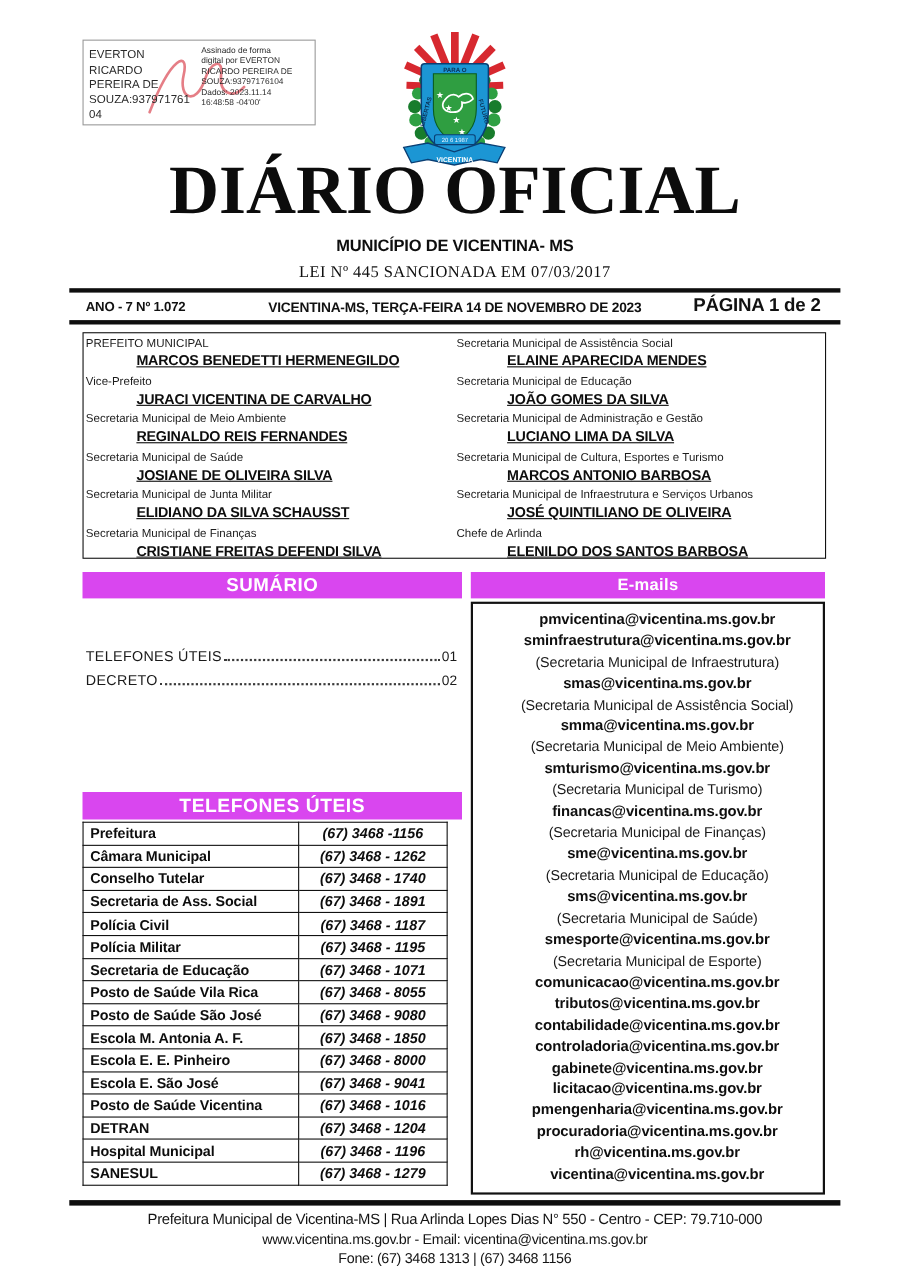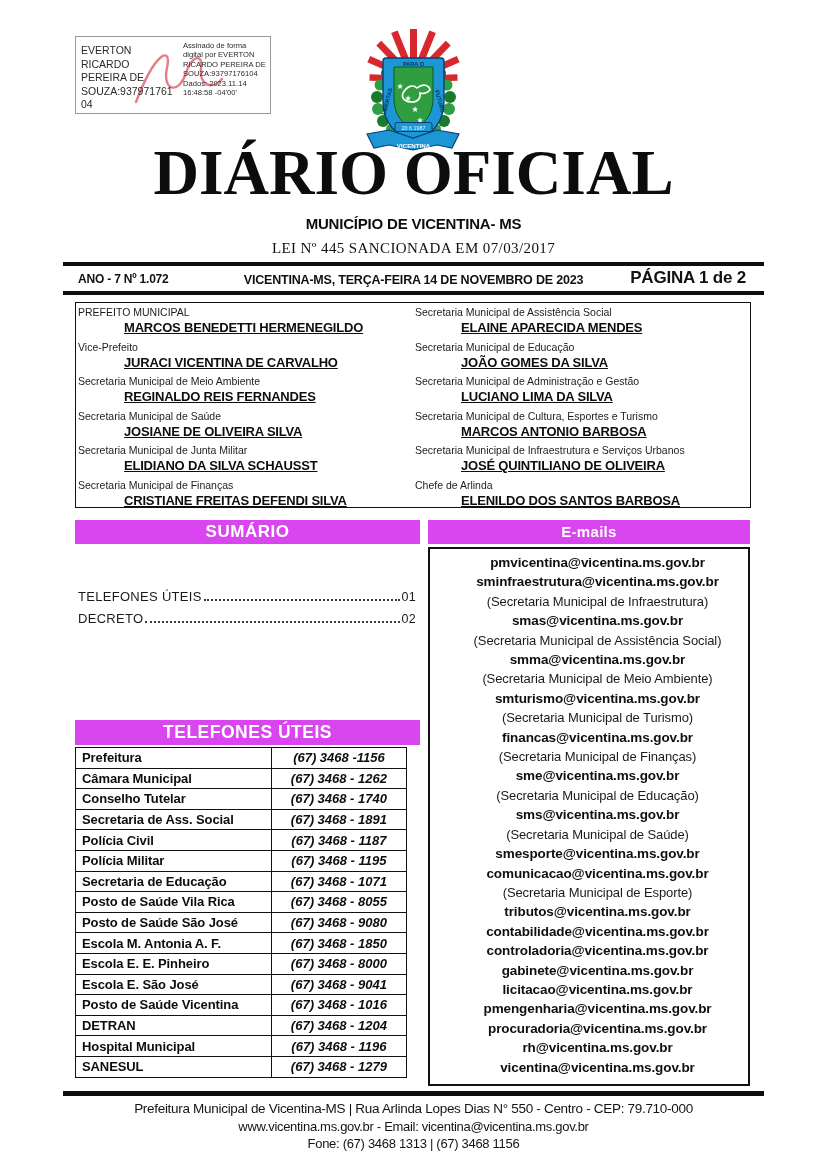--- a/index.html
+++ b/index.html
@@ -1,20 +1,20 @@
 <!DOCTYPE html>
 <html><head>
 <meta charset="utf-8">
 <style>
   html,body{margin:0;padding:0;background:#fff;}
   .page{position:relative;width:827px;height:1169px;background:#fff;overflow:hidden;
         font-family:"Liberation Sans",sans-serif;color:#111;}
 
   
-  .stamp{position:absolute;left:75px;top:36px;width:194px;height:76px;border:1px solid #9a9a9a;}
+  .stamp{position:absolute;left:75px;top:36px;width:194px;height:76px;border:1px solid #9a9a9a;padding-left:16px;}
   .stamp-left{position:absolute;left:5px;top:7px;width:100px;font-size:10.5px;line-height:13.5px;color:#2a2a2a;}
   .stamp-right{position:absolute;left:107px;top:4px;width:86px;font-size:7.6px;line-height:9.4px;color:#2a2a2a;}
   .flourish{position:absolute;left:50px;top:5px;width:100px;height:68px;}
 
   
   .crest{position:absolute;left:350px;top:29px;width:127px;height:129px;z-index:2;}
 
   
   .title{position:absolute;left:0;top:140px;width:100%;text-align:center;
          font-family:"Liberation Serif",serif;font-weight:700;font-size:63px;line-height:1.05;
@@ -252,22 +252,22 @@
     <div class="eline r">(Secretaria Municipal de Meio Ambiente)</div>
     <div class="eline b">smturismo@vicentina.ms.gov.br</div>
     <div class="eline r">(Secretaria Municipal de Turismo)</div>
     <div class="eline b">financas@vicentina.ms.gov.br</div>
     <div class="eline r">(Secretaria Municipal de Finanças)</div>
     <div class="eline b">sme@vicentina.ms.gov.br</div>
     <div class="eline r">(Secretaria Municipal de Educação)</div>
     <div class="eline b">sms@vicentina.ms.gov.br</div>
     <div class="eline r">(Secretaria Municipal de Saúde)</div>
     <div class="eline b">smesporte@vicentina.ms.gov.br</div>
+    <div class="eline r">(Secretaria Municipal de Esporte)</div>
     <div class="eline b">comunicacao@vicentina.ms.gov.br</div>
-    <div class="eline r">(Secretaria Municipal de Esporte)</div>
     <div class="eline b">tributos@vicentina.ms.gov.br</div>
     <div class="eline b">contabilidade@vicentina.ms.gov.br</div>
     <div class="eline b">controladoria@vicentina.ms.gov.br</div>
     <div class="eline b">gabinete@vicentina.ms.gov.br</div>
     <div class="eline b">licitacao@vicentina.ms.gov.br</div>
     <div class="eline b">pmengenharia@vicentina.ms.gov.br</div>
     <div class="eline b">procuradoria@vicentina.ms.gov.br</div>
     <div class="eline b">rh@vicentina.ms.gov.br</div>
     <div class="eline b">vicentina@vicentina.ms.gov.br</div>
   </div>

